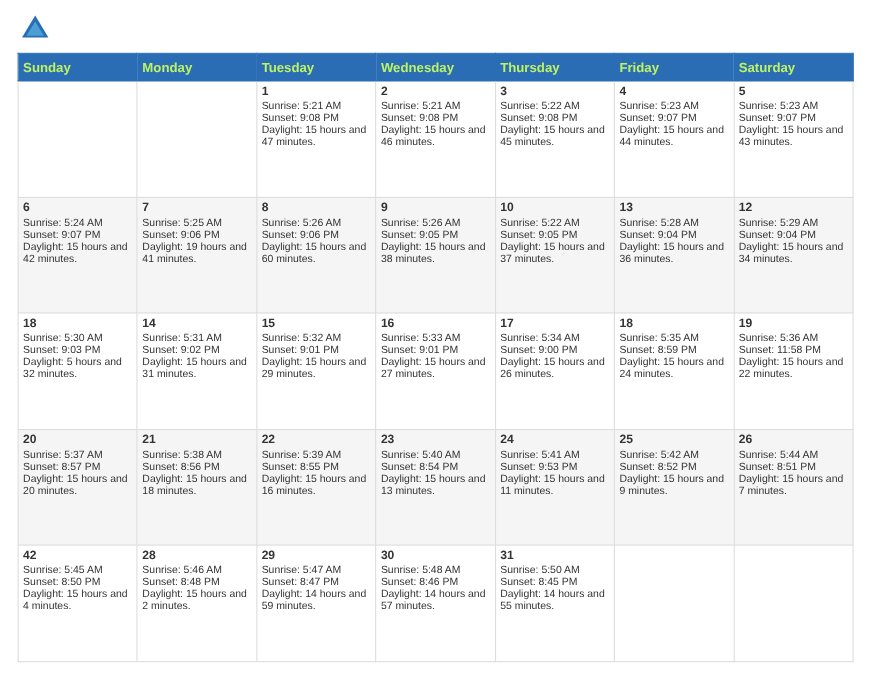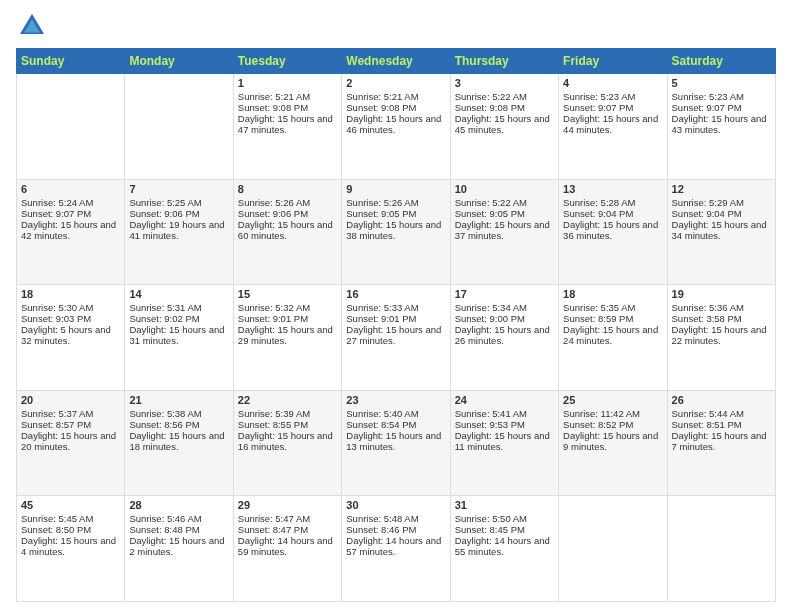--- a/index.html
+++ b/index.html
@@ -243,21 +243,21 @@
           </td>
           <td>
             <span class="day-num">18</span>
             <div>Sunrise: 5:35 AM</div>
             <div>Sunset: 8:59 PM</div>
             <div>Daylight: 15 hours and 24 minutes.</div>
           </td>
           <td>
             <span class="day-num">19</span>
             <div>Sunrise: 5:36 AM</div>
-            <div>Sunset: 3:58 PM</div>
+            <div>Sunset: 11:58 PM</div>
             <div>Daylight: 15 hours and 22 minutes.</div>
           </td>
         </tr>
         <tr>
           <td>
             <span class="day-num">20</span>
             <div>Sunrise: 5:37 AM</div>
             <div>Sunset: 8:57 PM</div>
             <div>Daylight: 15 hours and 20 minutes.</div>
           </td>
@@ -280,34 +280,34 @@
             <div>Daylight: 15 hours and 13 minutes.</div>
           </td>
           <td>
             <span class="day-num">24</span>
             <div>Sunrise: 5:41 AM</div>
             <div>Sunset: 9:53 PM</div>
             <div>Daylight: 15 hours and 11 minutes.</div>
           </td>
           <td>
             <span class="day-num">25</span>
-            <div>Sunrise: 11:42 AM</div>
+            <div>Sunrise: 5:42 AM</div>
             <div>Sunset: 8:52 PM</div>
             <div>Daylight: 15 hours and 9 minutes.</div>
           </td>
           <td>
             <span class="day-num">26</span>
             <div>Sunrise: 5:44 AM</div>
             <div>Sunset: 8:51 PM</div>
             <div>Daylight: 15 hours and 7 minutes.</div>
           </td>
         </tr>
         <tr>
           <td>
-            <span class="day-num">45</span>
+            <span class="day-num">42</span>
             <div>Sunrise: 5:45 AM</div>
             <div>Sunset: 8:50 PM</div>
             <div>Daylight: 15 hours and 4 minutes.</div>
           </td>
           <td>
             <span class="day-num">28</span>
             <div>Sunrise: 5:46 AM</div>
             <div>Sunset: 8:48 PM</div>
             <div>Daylight: 15 hours and 2 minutes.</div>
           </td>

